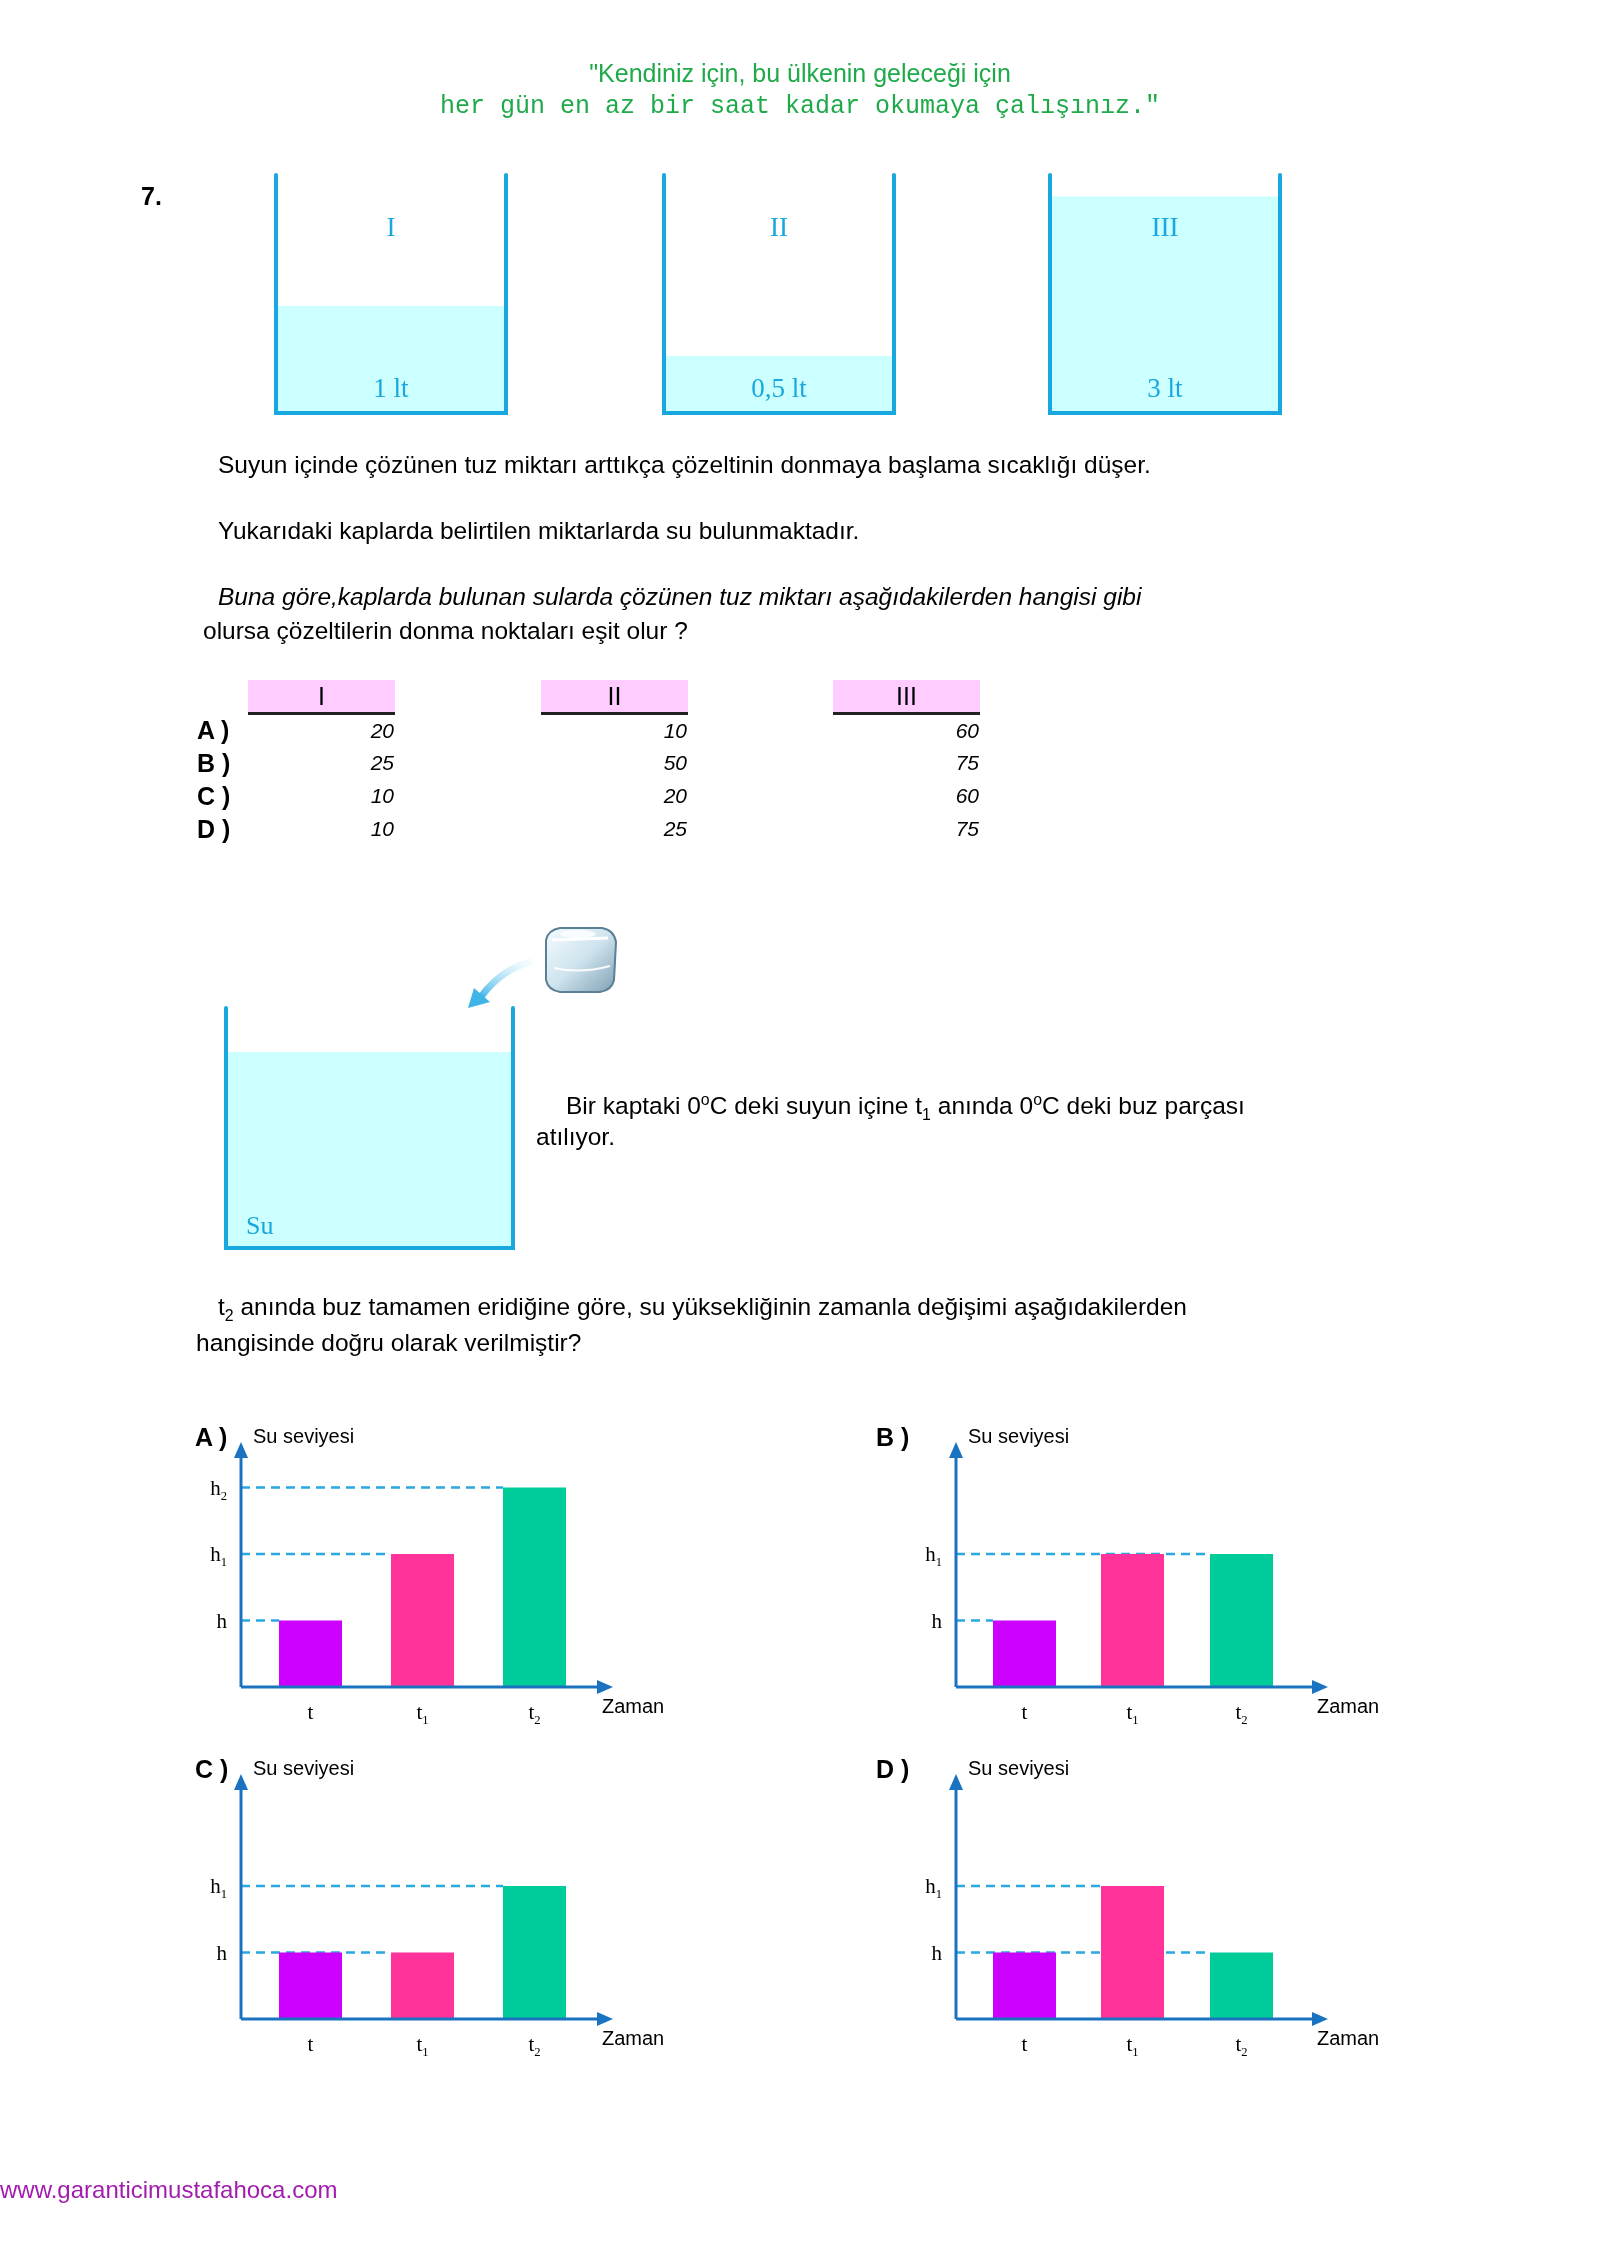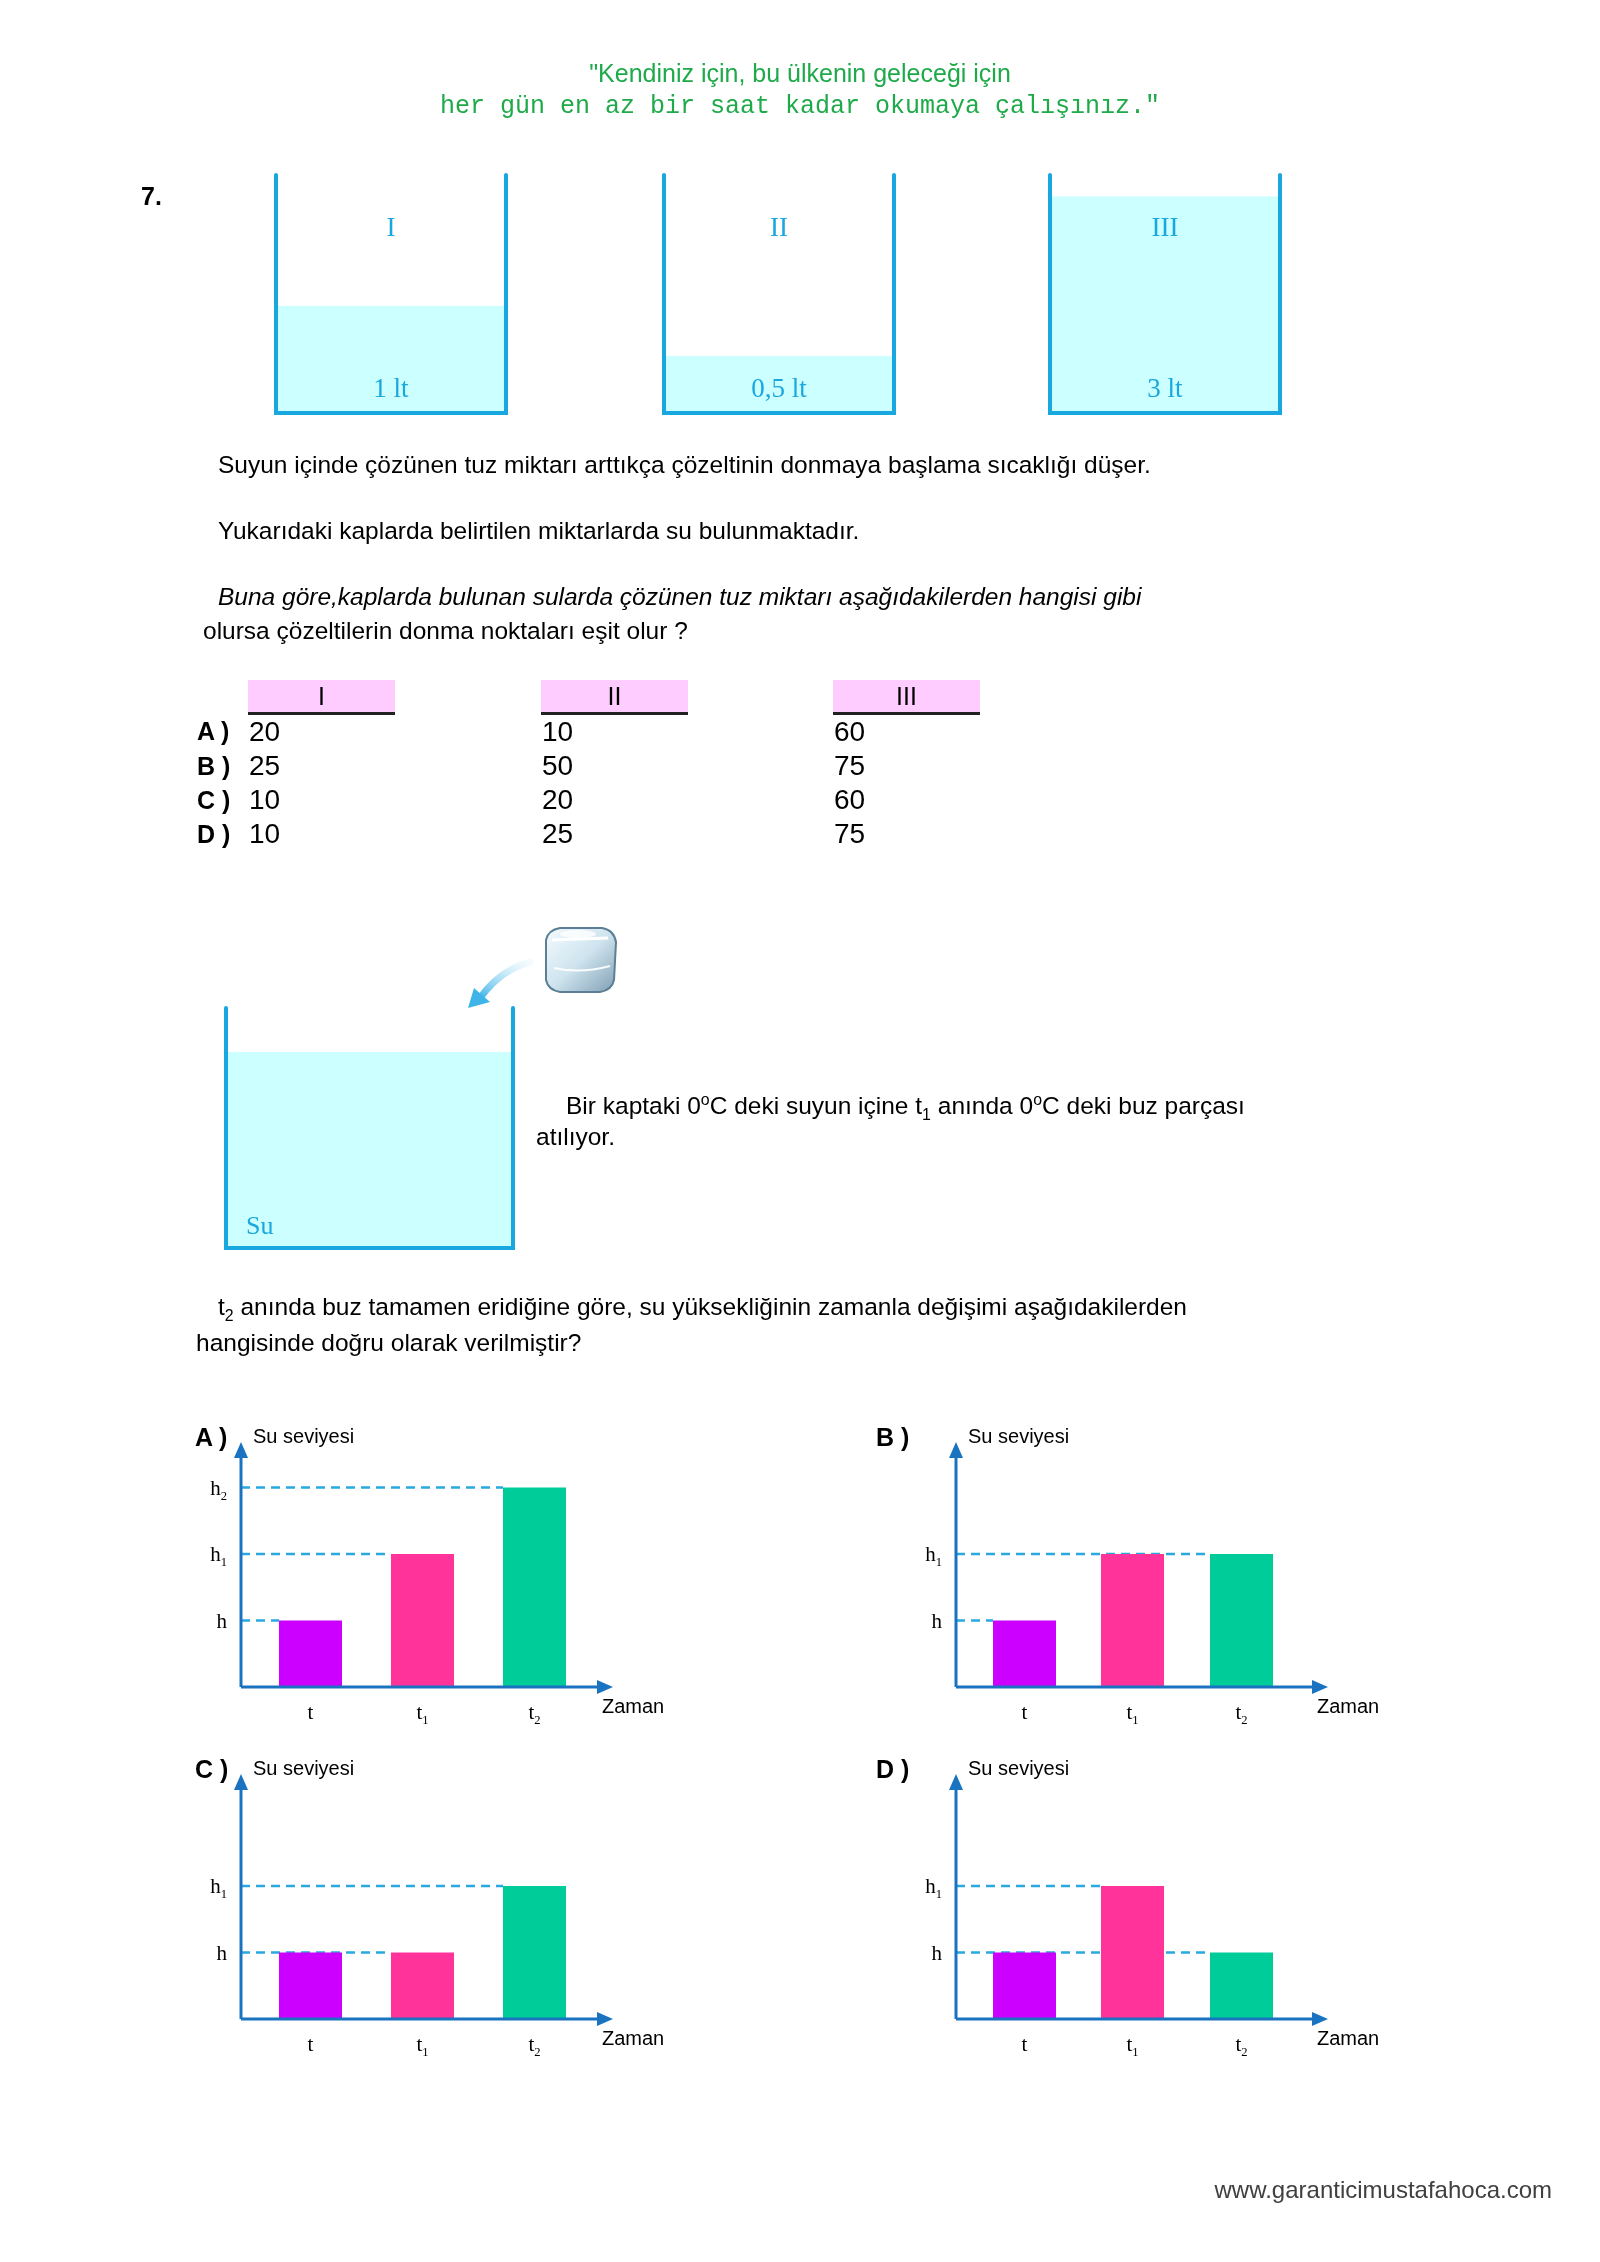--- a/index.html
+++ b/index.html
@@ -5,22 +5,22 @@
   html, body { margin:0; padding:0; background:#ffffff; }
   body { width:1600px; height:2262px; position:relative; overflow:hidden;
          font-family:"Liberation Sans", sans-serif; color:#000; }
   .abs { position:absolute; }
   .motto { left:0; width:1600px; text-align:center; color:#1faa4a; font-size:25px; line-height:34px; }
   .qnum { font-weight:bold; font-size:25px; }
   .para { font-size:24.5px; line-height:34px; color:#000; }
   table.opts { border-collapse:collapse; font-size:25px; }
   .opt-head { background:#ffccff; text-align:center; border-bottom:3px solid #222; height:30px; line-height:30px; }
   .opt-letter { font-weight:bold; font-size:25px; }
-  .val { text-align:left; font-size:28px; }
-  .footer { left:0; width:1552px; text-align:right; color:#404040; font-size:24px; }
+  .val { text-align:right; font-size:21px;font-style:italic; }
+  .footer { left:0; width:1552px; text-align:left; color:#a21caf; font-size:24px; }
   sub, sup { font-size:65%; }
   svg text { font-family:"Liberation Serif", serif; }
 </style>
 </head>
 <body>
 
 <div class="abs motto" style="top:56px;">"Kendiniz için, bu ülkenin geleceği için</div>
 <div class="abs motto" style="top:90px;font-family:Liberation Mono, monospace;">her gün en az bir saat kadar okumaya çalışınız."</div>
 
 <div class="abs qnum" style="left:141px; top:182px;">7.</div>

